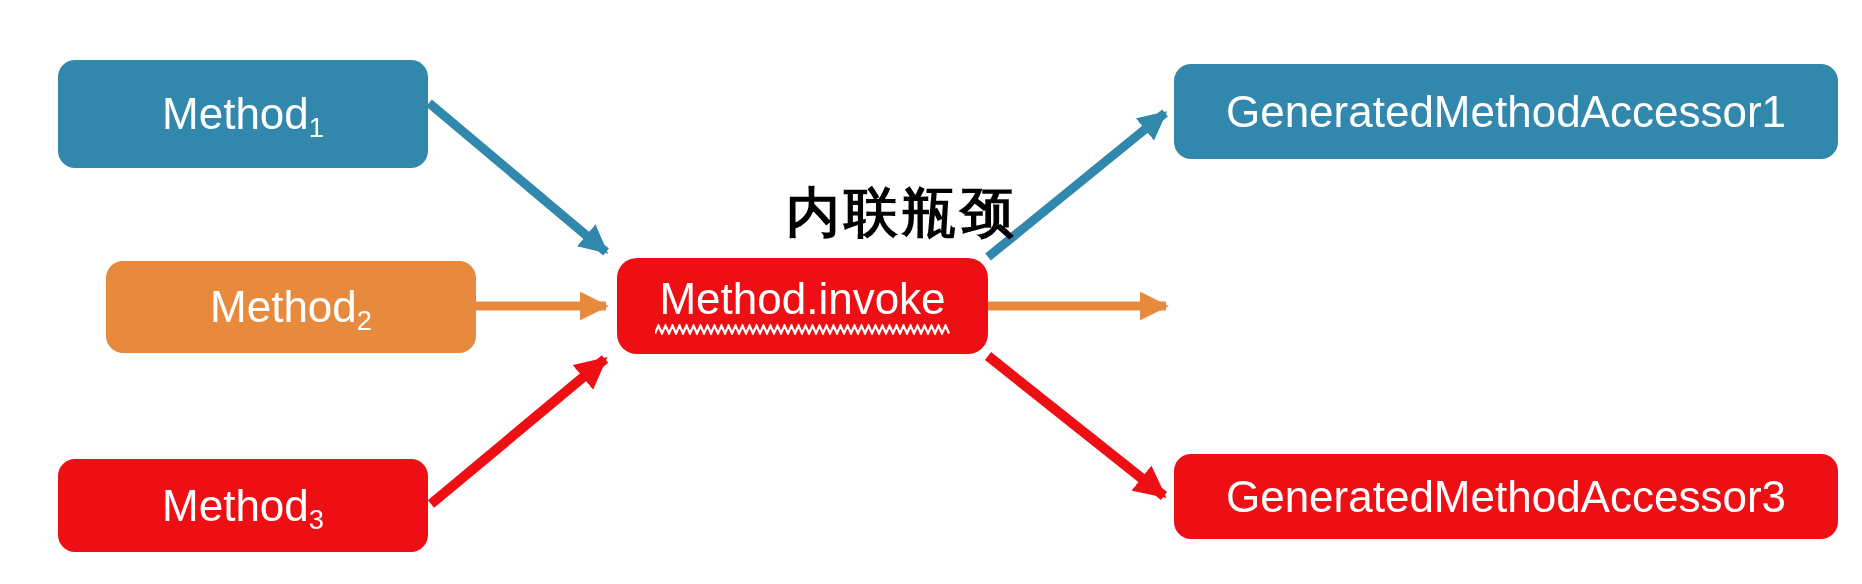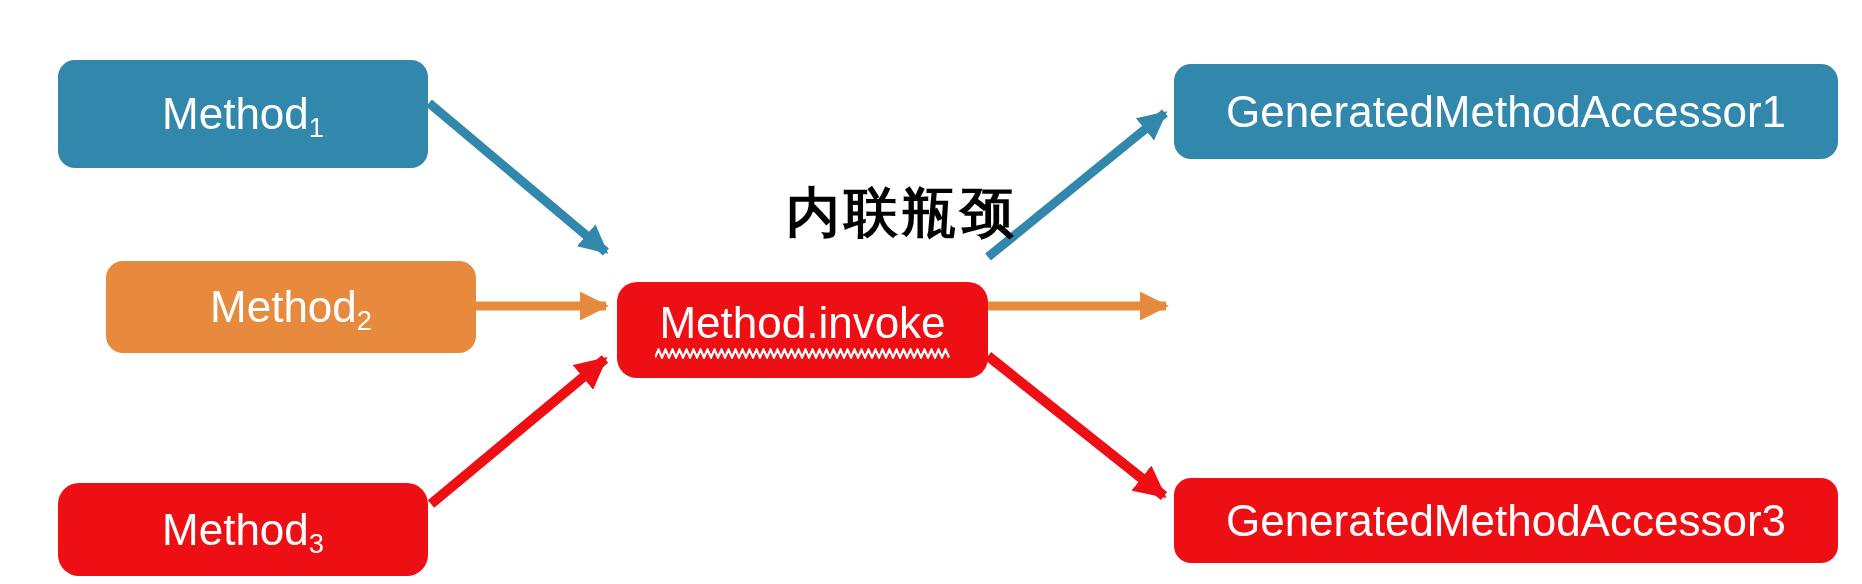--- a/index.html
+++ b/index.html
@@ -28,26 +28,26 @@
     display: flex;
     align-items: center;
     justify-content: center;
     color: #ffffff;
     font-size: 44px;
     line-height: 1;
     white-space: nowrap;
   }
   .c-blue   { background: var(--c-blue); }
   .c-orange { background: var(--c-orange); }
-  .c-red    { background: var(--c-red); margin-top: 24px; }
+  .c-red    { background: var(--c-red); }
 
   
   .box.left-1 { left: 58px;  top: 60px;  width: 370px; height: 108px; }
   .box.left-2 { left: 58px;  top: 261px; width: 370px; height: 92px; margin-left: 48px; }
-  .box.left-3 { left: 58px;  top: 459px; width: 370px; height: 93px; border-radius: 21px; }
+  .box.left-3 { left: 58px;  top: 459px; width: 370px; height: 93px; }
 
   
   .box.center { left: 617px; top: 258px; width: 371px; height: 96px; border-radius: 20px; flex-direction: column; }
 
   
   .box.right-1 { left: 1174px; top: 64px;  width: 664px; height: 95px; }
   .box.right-2 { left: 1174px; top: 259px; width: 664px; height: 94px; }
   .box.right-3 { left: 1174px; top: 454px; width: 664px; height: 85px; }
 
   .box sub {

